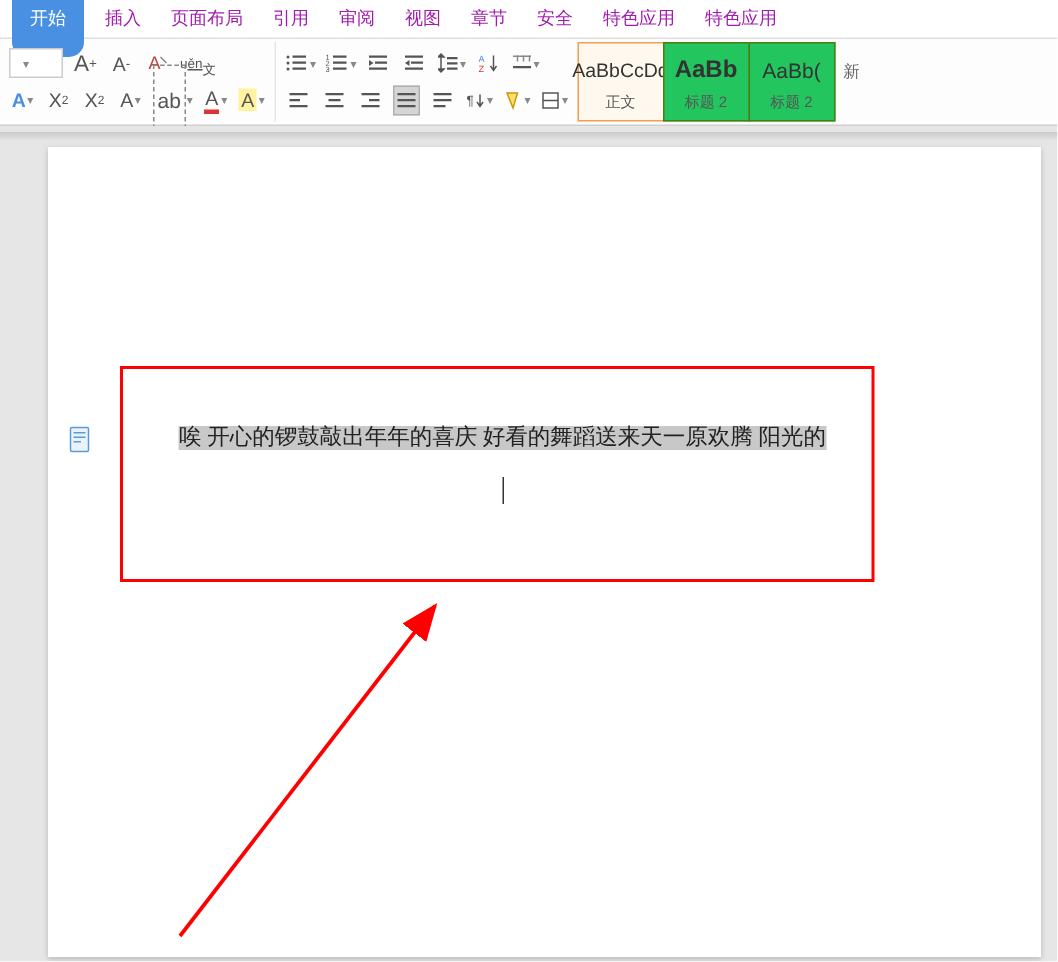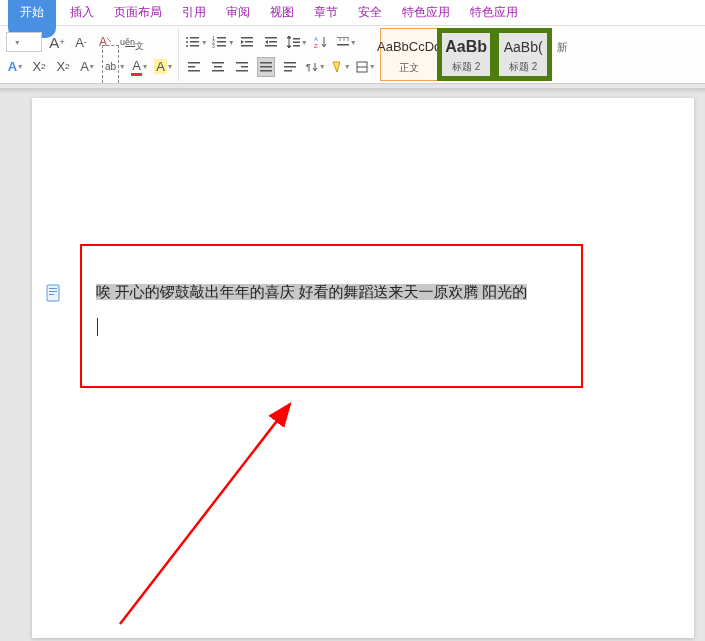--- a/index.html
+++ b/index.html
@@ -72,24 +72,24 @@
       display: flex;
       align-items: stretch;
       padding: 0;
     }
     .style-box {
       width: 58px;
       display: flex;
       flex-direction: column;
       align-items: center;
       justify-content: center;
-      border: 5px solid #4d7c0f;
+      border: 1px solid #4d7c0f;
       margin-left: -1px;
       cursor: pointer;
-      background: #e5e5e5;
+      background: #22c55e;
     }
     .style-box.selected {
       border: 1px solid #f0a050;
       background: #fff8ee;
     }
     .style-preview {
       font-size: 13px;
       height: 28px;
       display: flex;
       align-items: center;
@@ -152,20 +152,21 @@
     }
     .text-block {
       position: absolute;
       left: 96px;
       top: 190px;
       width: 478px;
       font-size: 15px;
       line-height: 36px;
       color: #222;
       font-family: "SimSun", serif;
+      text-align: center;
     }
     .sel {
       background: #c8c8c8;
     }
     .cursor-caret {
       display: inline-block;
       width: 1px;
       height: 18px;
       background: #333;
       vertical-align: text-bottom;
@@ -232,21 +233,21 @@
     </div>
     <div class="ribbon-row">
       <div class="ribbon-btn">
           <span style="color:#4a90e2;font-weight:bold">A</span>
           <span class="dd">▾</span>
         </div>
       <div class="ribbon-btn">X<span style="font-size:8px;vertical-align:sub">2</span></div>
       <div class="ribbon-btn">X<span style="font-size:8px;vertical-align:super">2</span></div>
       <div class="ribbon-btn">A<span class="dd">▾</span></div>
       <div class="ribbon-btn">
-          <span style="border:1px dashed #888;padding:15px 2px;font-size:10px">ab</span>
+          <span style="border:1px dashed #888;padding:15px 2px;font-size:14px">ab</span>
           <span class="dd">▾</span>
         </div>
       <div class="ribbon-btn">
           <span style="border-bottom:3px solid #d33;padding:0 1px">A</span>
           <span class="dd">▾</span>
         </div>
       <div class="ribbon-btn">
           <span style="background:#fff3a0;padding:0 2px">A</span>
           <span class="dd">▾</span>
         </div>

